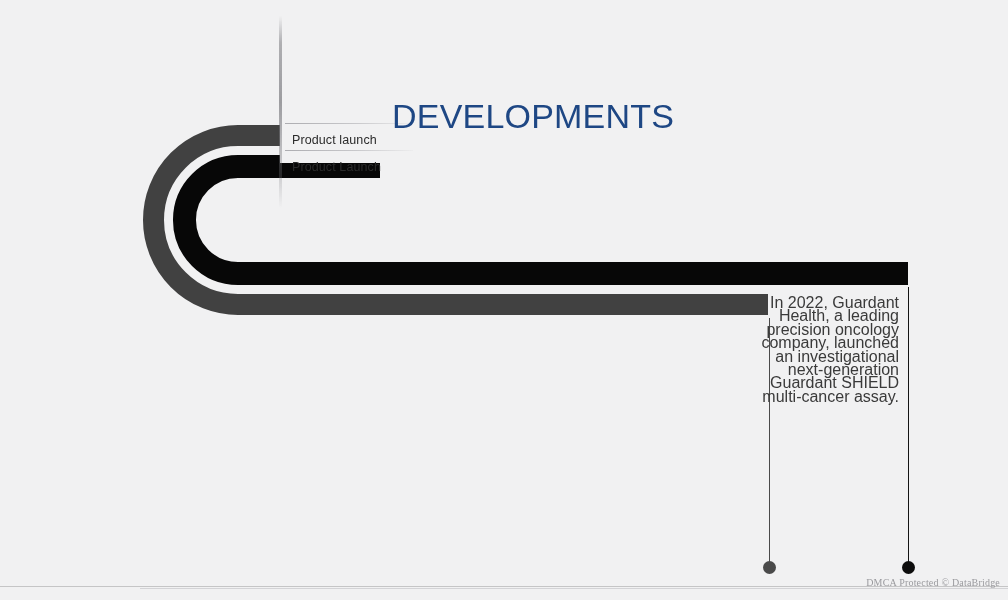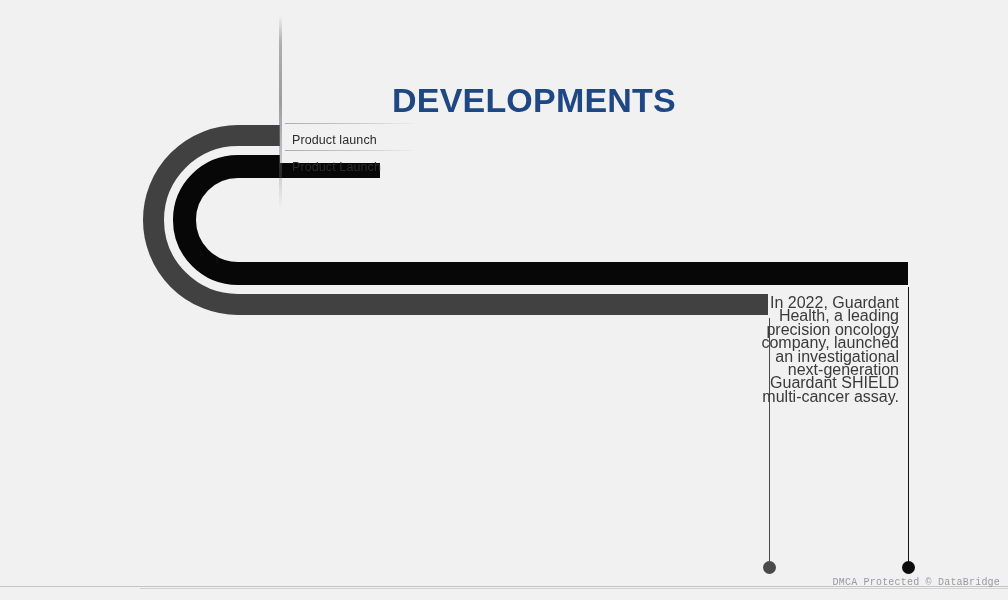--- a/index.html
+++ b/index.html
@@ -84,24 +84,24 @@
     font-size: 96px;
     line-height: 88px;
     font-weight: 700;
     color: #1e4784;
     letter-spacing: 0px;
     font-family: "Liberation Sans", sans-serif;
   }
   .title-sub {
     font-size: 34px;
     line-height: 40px;
-    font-weight: 700;
+    font-weight: 400;
     color: #1e4784;
     letter-spacing: 0.2px;
-    margin-top: 2px;
+    margin-top: 18px;
     font-family: "Liberation Sans", sans-serif;
   }
 
   
   .callout {
     position: absolute;
     text-align: right;
     font-size: 16px;
     line-height: 13.4px;
     color: #3a3a3a;
@@ -168,21 +168,21 @@
     height: 1px;
     background: rgba(176,176,180,0.45);
   }
   .watermark {
     position: absolute;
     right: 8px;
     top: 577px;
     font-size: 10px;
     color: #9a9a9e;
     letter-spacing: 0.2px;
-    font-family: Liberation Mono, monospace;
+    font-family: Liberation Serif, serif;
     white-space: nowrap;
   }
 </style>
 </head>
 <body>
 
 <div id="slide">
 
   <div class="track-wrap">
     <svg width="1008" height="600" viewBox="0 0 1008 600" xmlns="http://www.w3.org/2000/svg">

